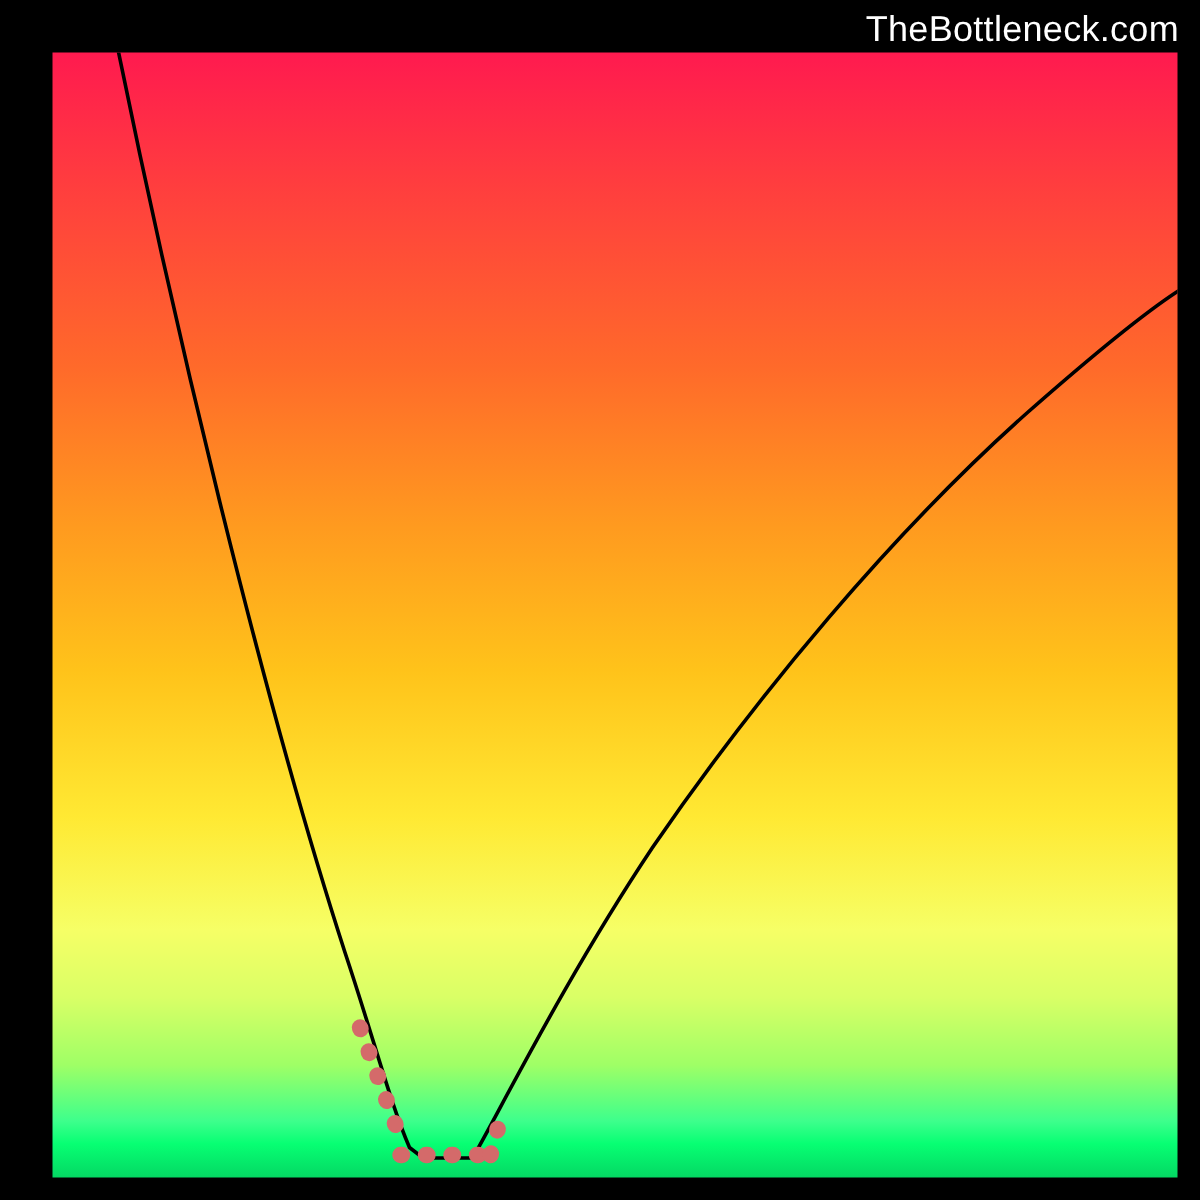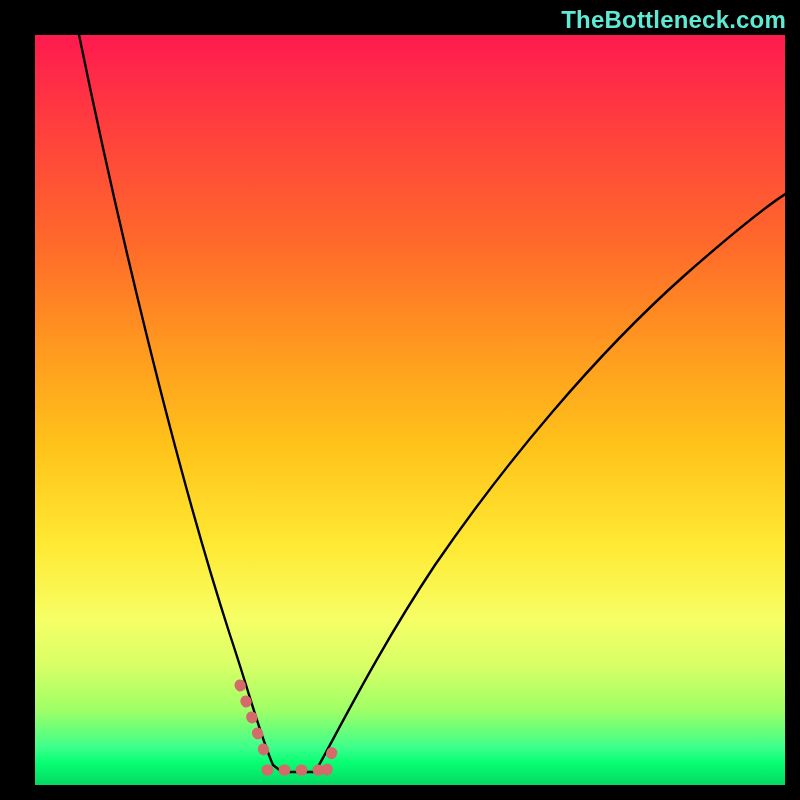--- a/index.html
+++ b/index.html
@@ -44,23 +44,23 @@
     left: 35px;
     top: 35px;
     width: 750px;
     height: 750px;
     pointer-events: none;
   }
   .watermark {
     position: absolute;
     top: 6px;
     right: 14px;
-    color: #5eead4;
+    color: #ffffff;
     font-size: 24px;
-    font-weight: 700;
+    font-weight: 400;
     letter-spacing: 0.2px;
     user-select: none;
   }
 </style>
 </head>
 <body>
 
 <div class="stage">
 
   <div class="gradient-plot"></div>

